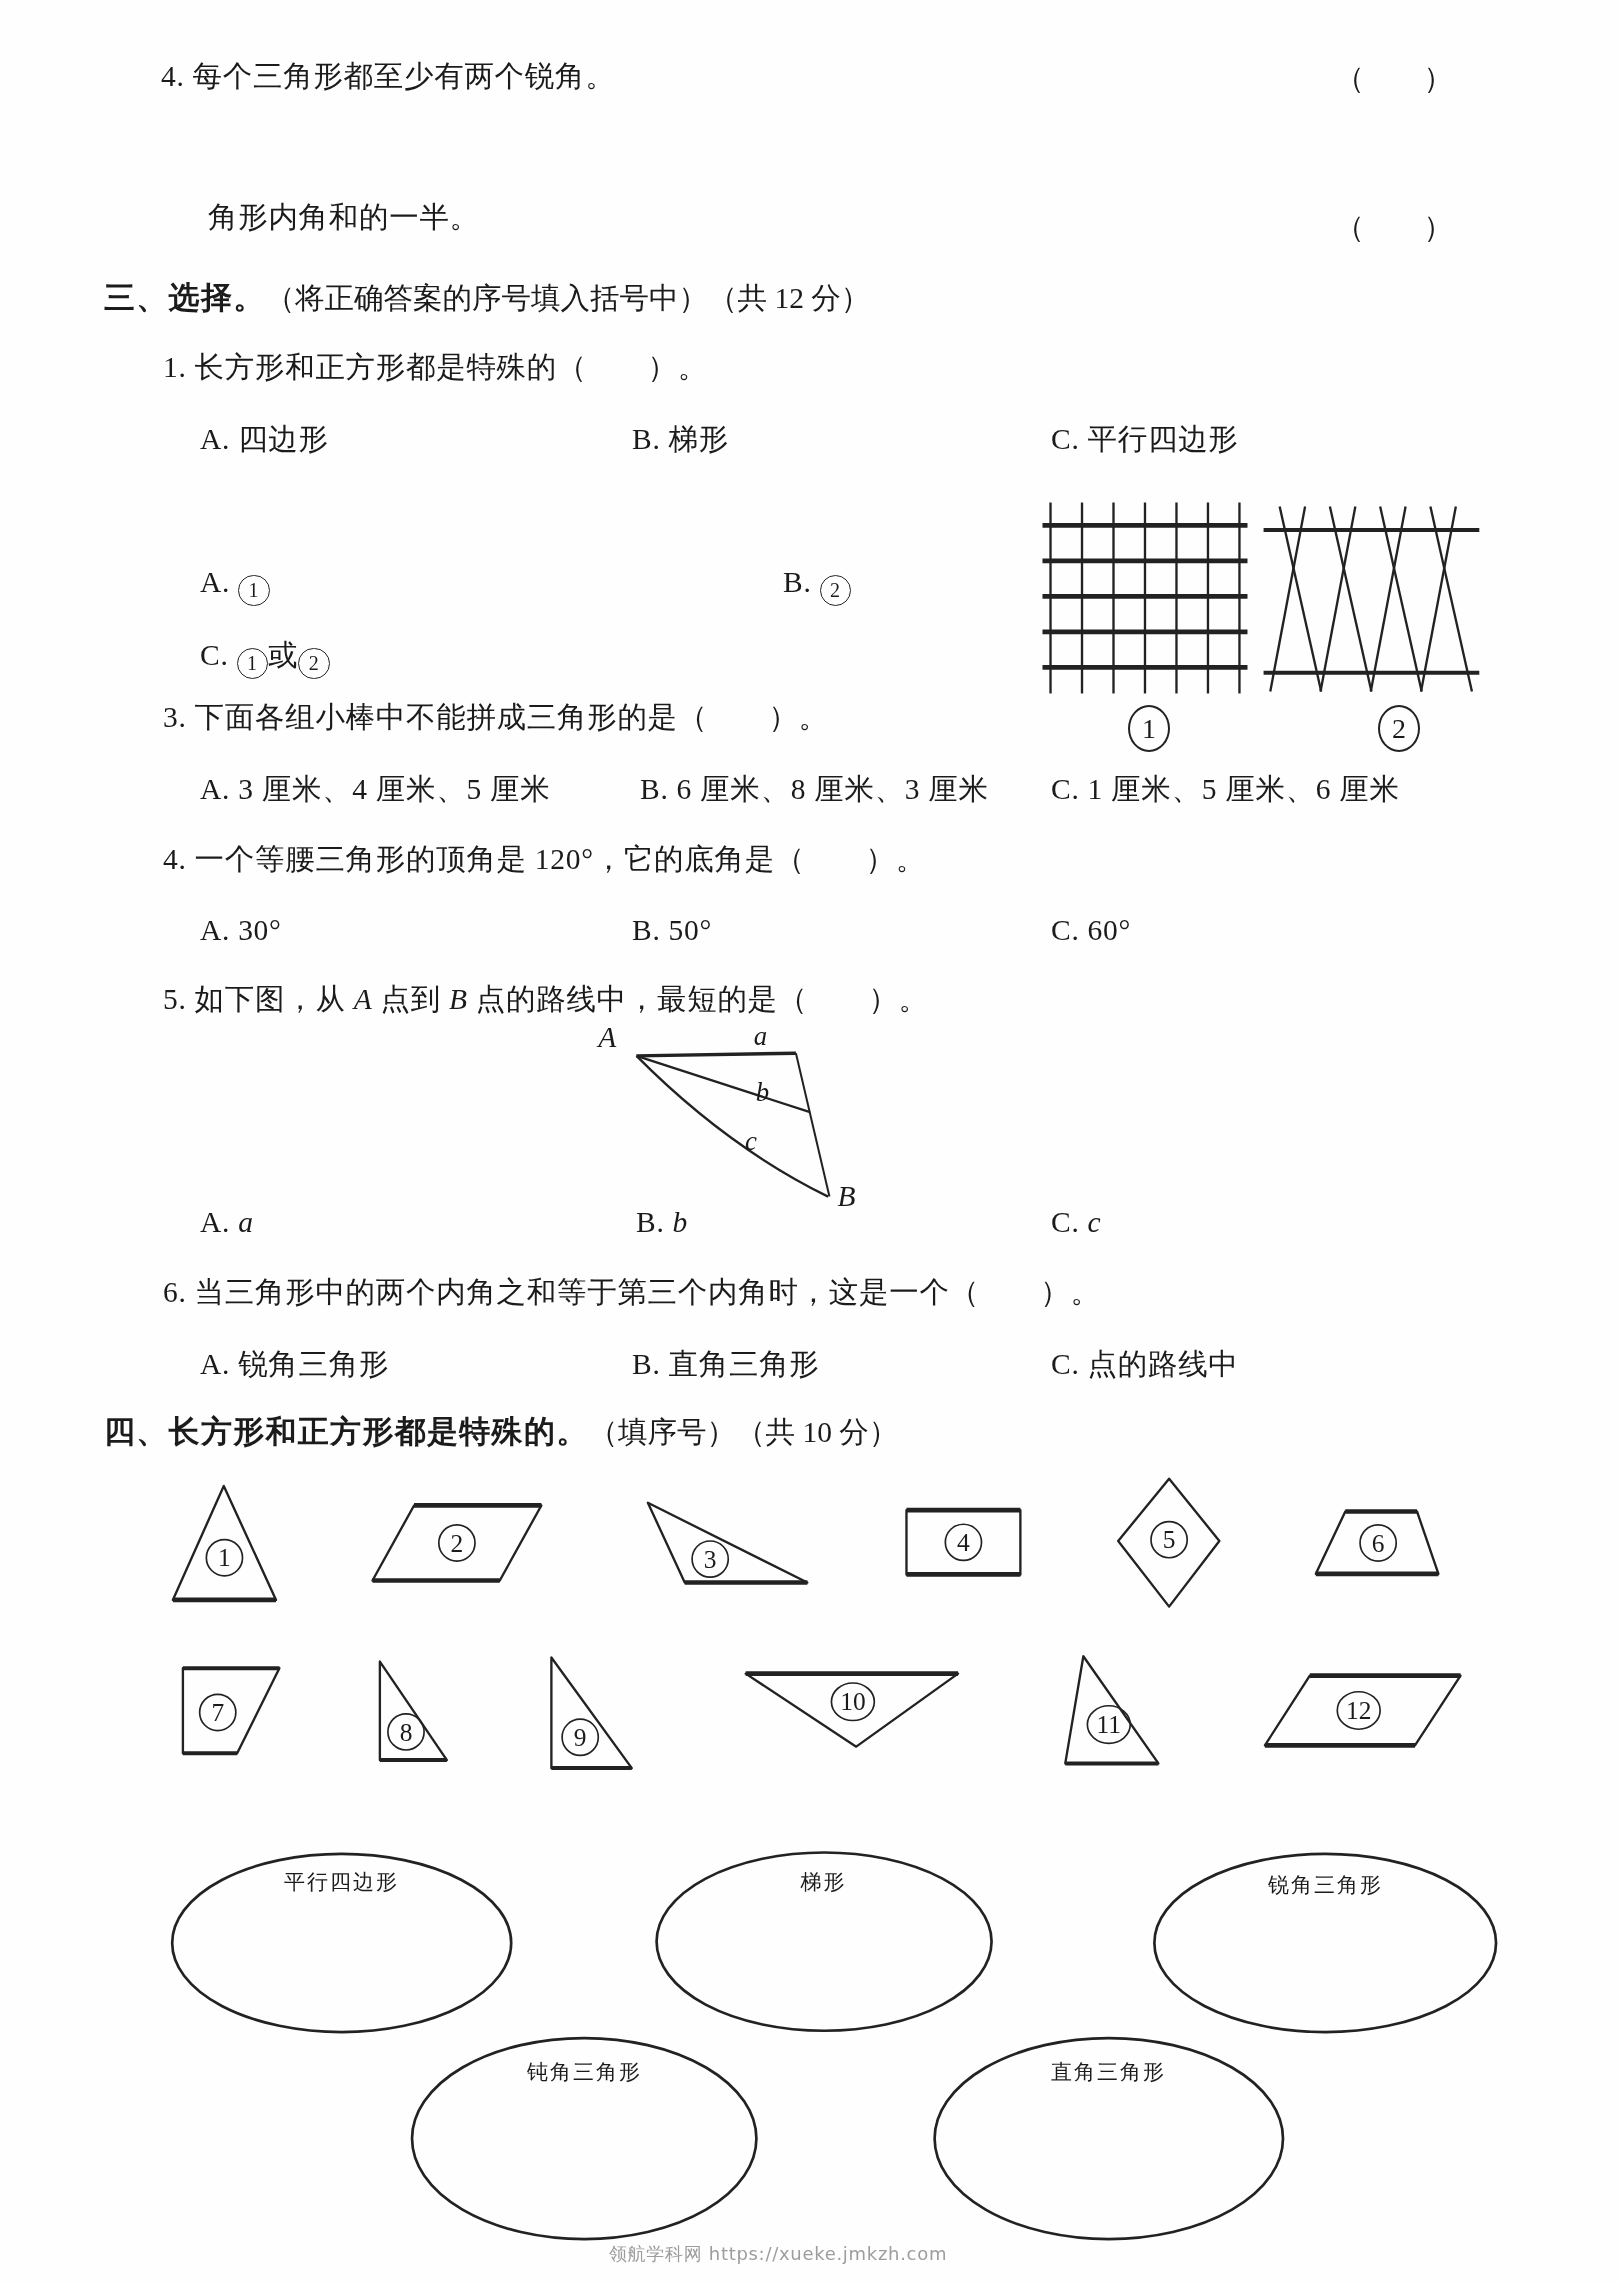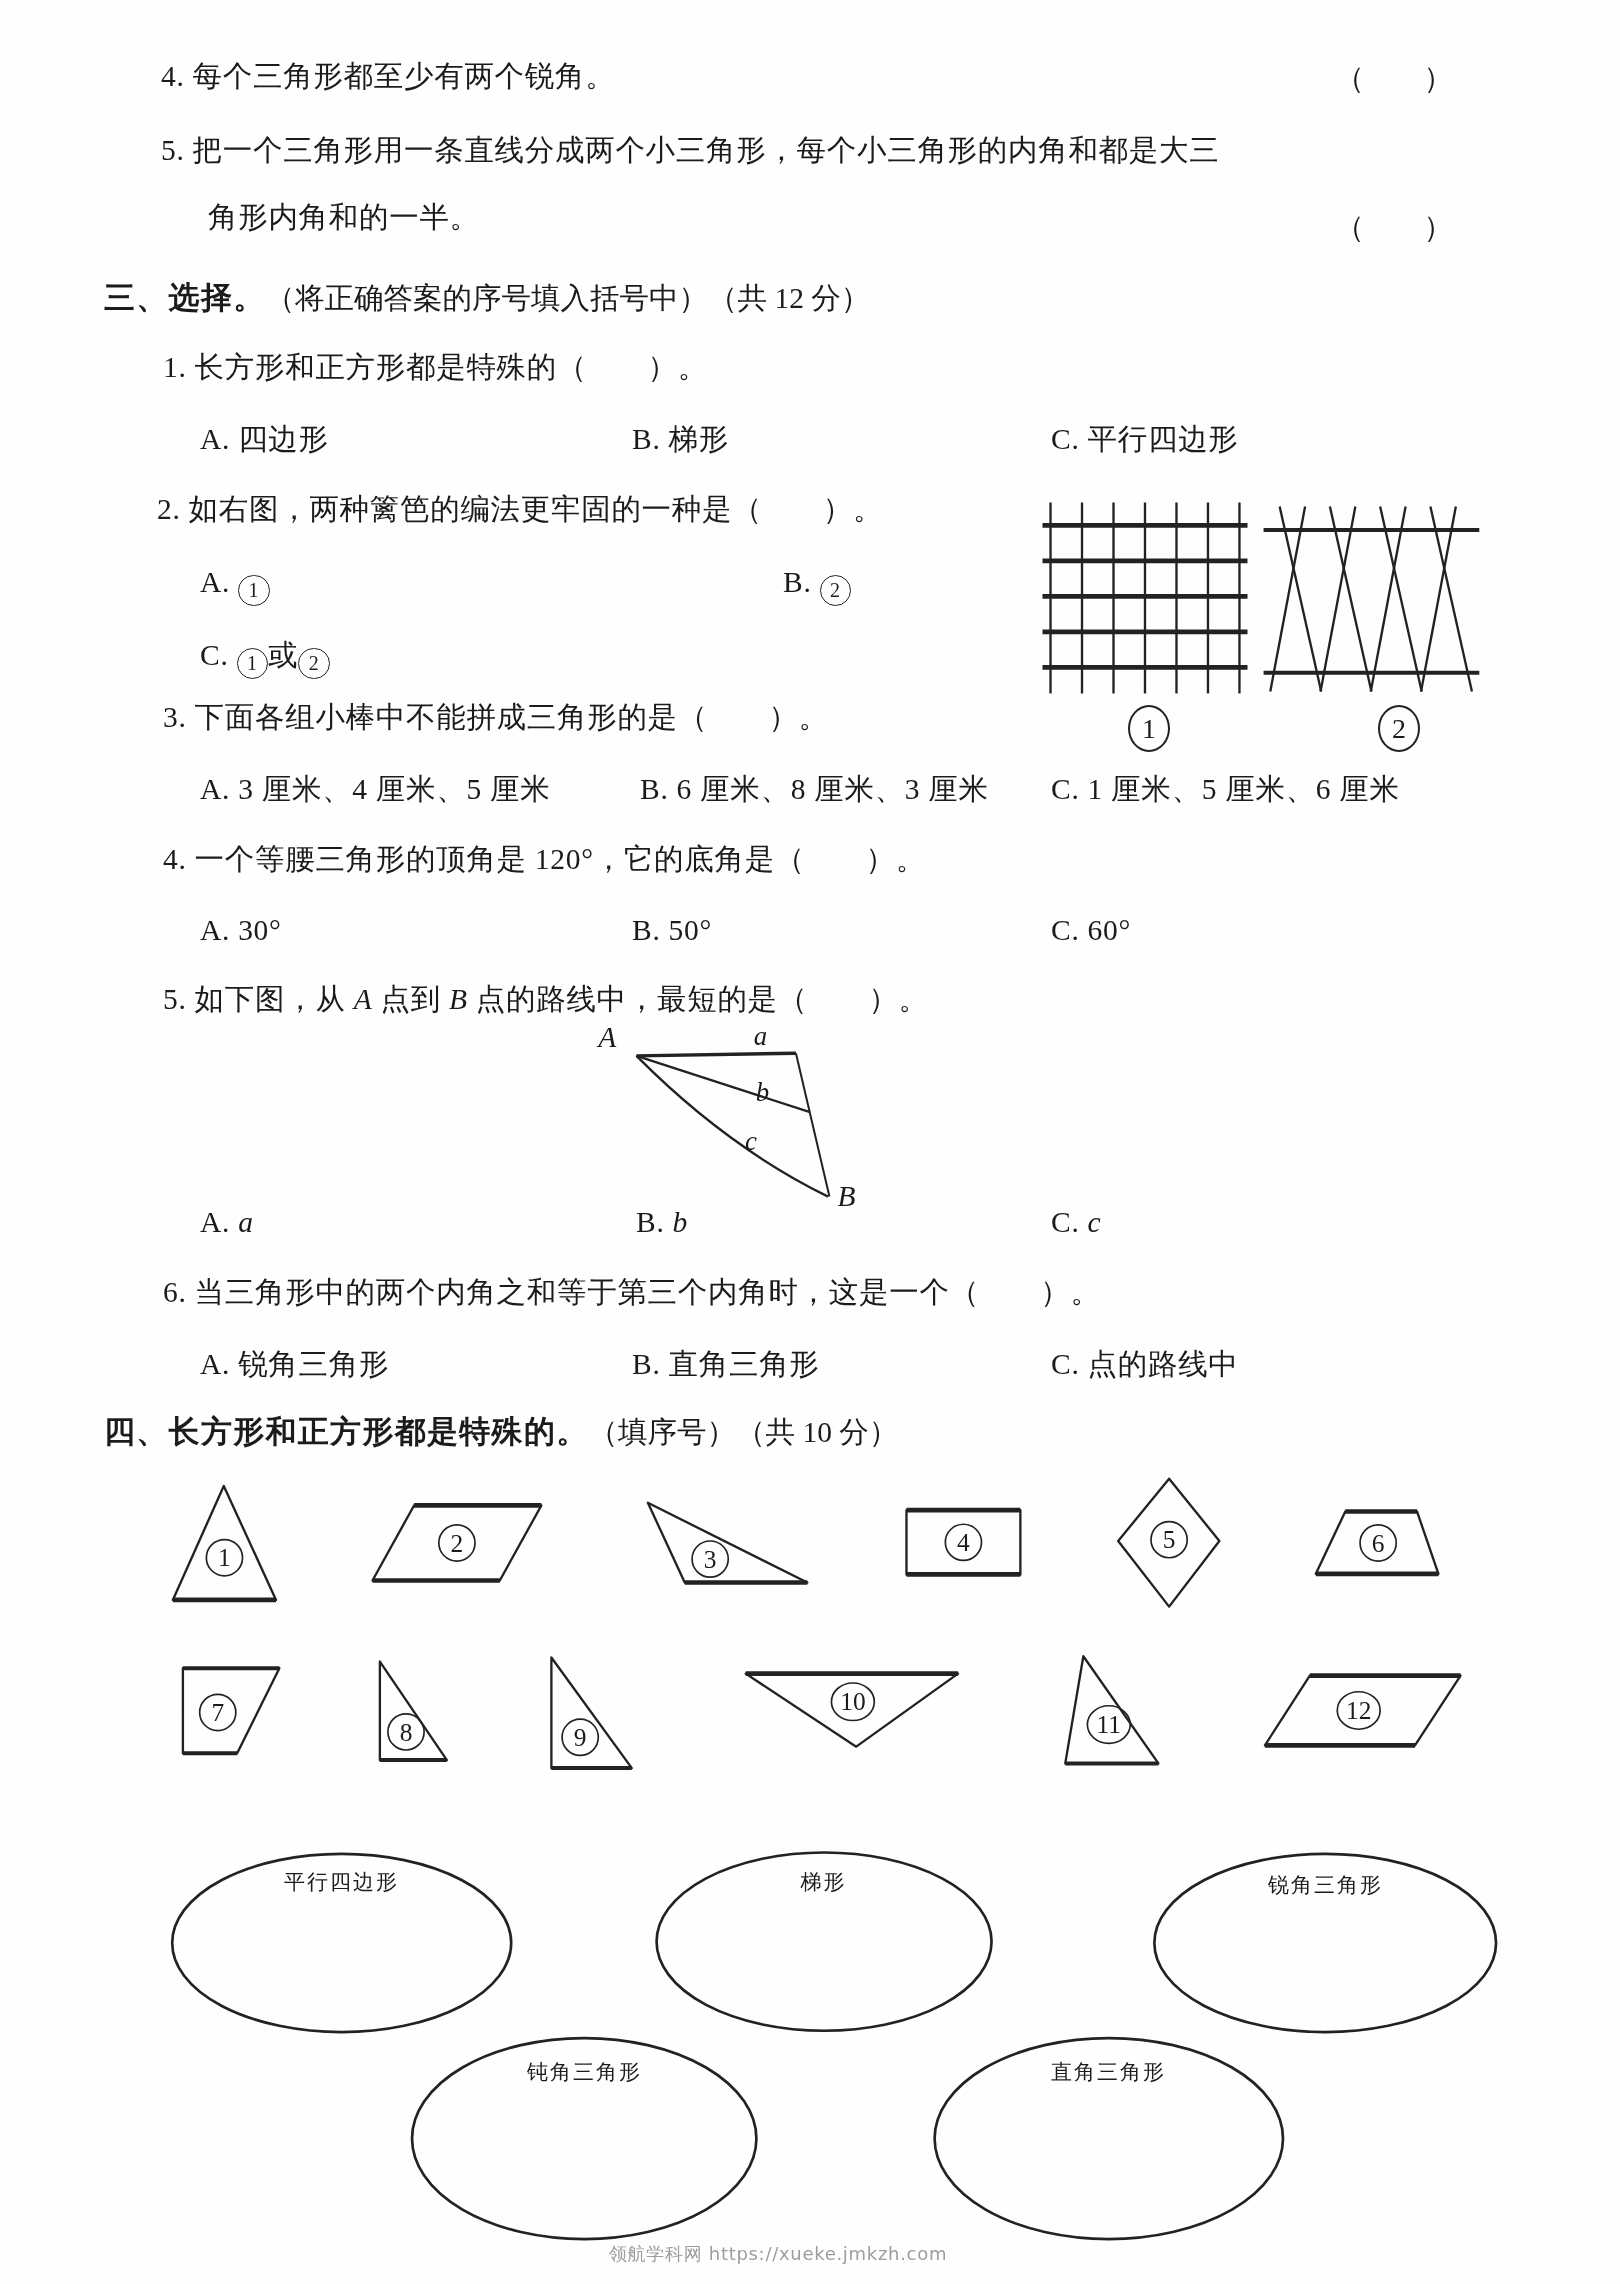--- a/index.html
+++ b/index.html
@@ -22,34 +22,32 @@
         font-size:18px;color:#9d9d9d;font-family:"DejaVu Sans","Liberation Sans",sans-serif;letter-spacing:0.7px;}
 </style>
 </head>
 <body>
 
 <div id="page">
 
   <span class="t" style="left:161px;top:59px">4. 每个三角形都至少有两个锐角。</span>
   <span class="bracket" style="left:1335px;top:59px">（　　）</span>
 
-  <span class="t" style="left:161px;top:133px">5. 把一个三角形用一条直线分成两个小三角形，每个小三角形的内角和都是大三</span>
   <span class="t" style="left:208px;top:200px">角形内角和的一半。</span>
   <span class="bracket" style="left:1335px;top:208px">（　　）</span>
 
   <div class="head" style="left:104px;top:277px">
     <span class="hb">三、选择。</span><span class="hr">（将正确答案的序号填入括号中）（共 12 分）</span>
   </div>
 
   <span class="t" style="left:163px;top:350px">1. 长方形和正方形都是特殊的（　　）。</span>
   <span class="t" style="left:200px;top:422px">A. 四边形</span>
   <span class="t" style="left:632px;top:422px">B. 梯形</span>
   <span class="t" style="left:1051px;top:422px">C. 平行四边形</span>
 
-  <span class="t" style="left:157px;top:492px">2. 如右图，两种篱笆的编法更牢固的一种是（　　）。</span>
   <span class="t" style="left:200px;top:565px"><span>A. </span><span class="circ">1</span></span>
   <span class="t" style="left:783px;top:565px"><span>B. </span><span class="circ">2</span></span>
   <span class="t" style="left:200px;top:638px"><span>C. </span><span class="circ">1</span><span>或</span><span class="circ">2</span></span>
 
   <div class="fencelab" style="left:1128px;top:705px">
       <span>1</span>
     </div>
   <div class="fencelab" style="left:1378px;top:705px">
       <span>2</span>
     </div>

